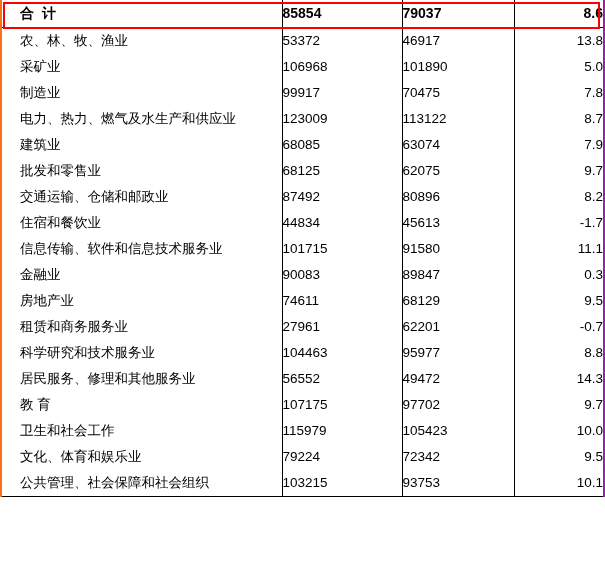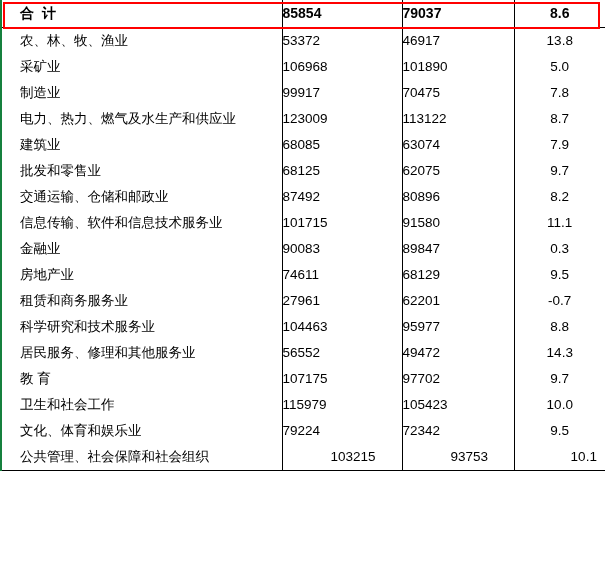--- a/index.html
+++ b/index.html
@@ -39,28 +39,28 @@
     border-left: 1px solid #000000;
     border-right: 1px solid #000000;
     border-top: none;
     border-bottom: none;
     white-space: nowrap;
     overflow: hidden;
   }
   table.data-table td.label {
     text-align: left;
     padding-left: 18px;
-    border-left: 2px solid #15803d;
+    border-left: 2px solid #f97316;
   }
   table.data-table td.num {
     text-align: left;
   }
   table.data-table td.v3 {
-    text-align: center;
-    border-right: 2px solid #a21caf;
+    text-align: right;
+    border-right: 6px solid #a21caf;
   }
 
   
   tr.total-row td {
     font-weight: bold;
     height: 27px;
     line-height: 27px;
     font-size: 14px;
   }
   tr.total-row td.label {
@@ -74,21 +74,20 @@
     top: 2px;
     width: 597px;
     height: 27px;
     border: 2px solid #ff0000;
     box-sizing: border-box;
     pointer-events: none;
   }
   
   tr.last-row td {
     border-bottom: 1px solid #000000;
-    padding-left: 48px;
   }
   tr.total-row td {
     border-bottom: 1px solid #000000;
   }
 </style>
 </head>
 <body>
 
 <div class="sheet">
   <table class="data-table">
@@ -141,20 +140,26 @@
         <td class="num">62075</td>
         <td class="v3">9.7</td>
       </tr>
       <tr>
         <td class="label">交通运输、仓储和邮政业</td>
         <td class="num">87492</td>
         <td class="num">80896</td>
         <td class="v3">8.2</td>
       </tr>
       <tr>
+        <td class="label">住宿和餐饮业</td>
+        <td class="num">44834</td>
+        <td class="num">45613</td>
+        <td class="v3">-1.7</td>
+      </tr>
+      <tr>
         <td class="label">信息传输、软件和信息技术服务业</td>
         <td class="num">101715</td>
         <td class="num">91580</td>
         <td class="v3">11.1</td>
       </tr>
       <tr>
         <td class="label">金融业</td>
         <td class="num">90083</td>
         <td class="num">89847</td>
         <td class="v3">0.3</td>

